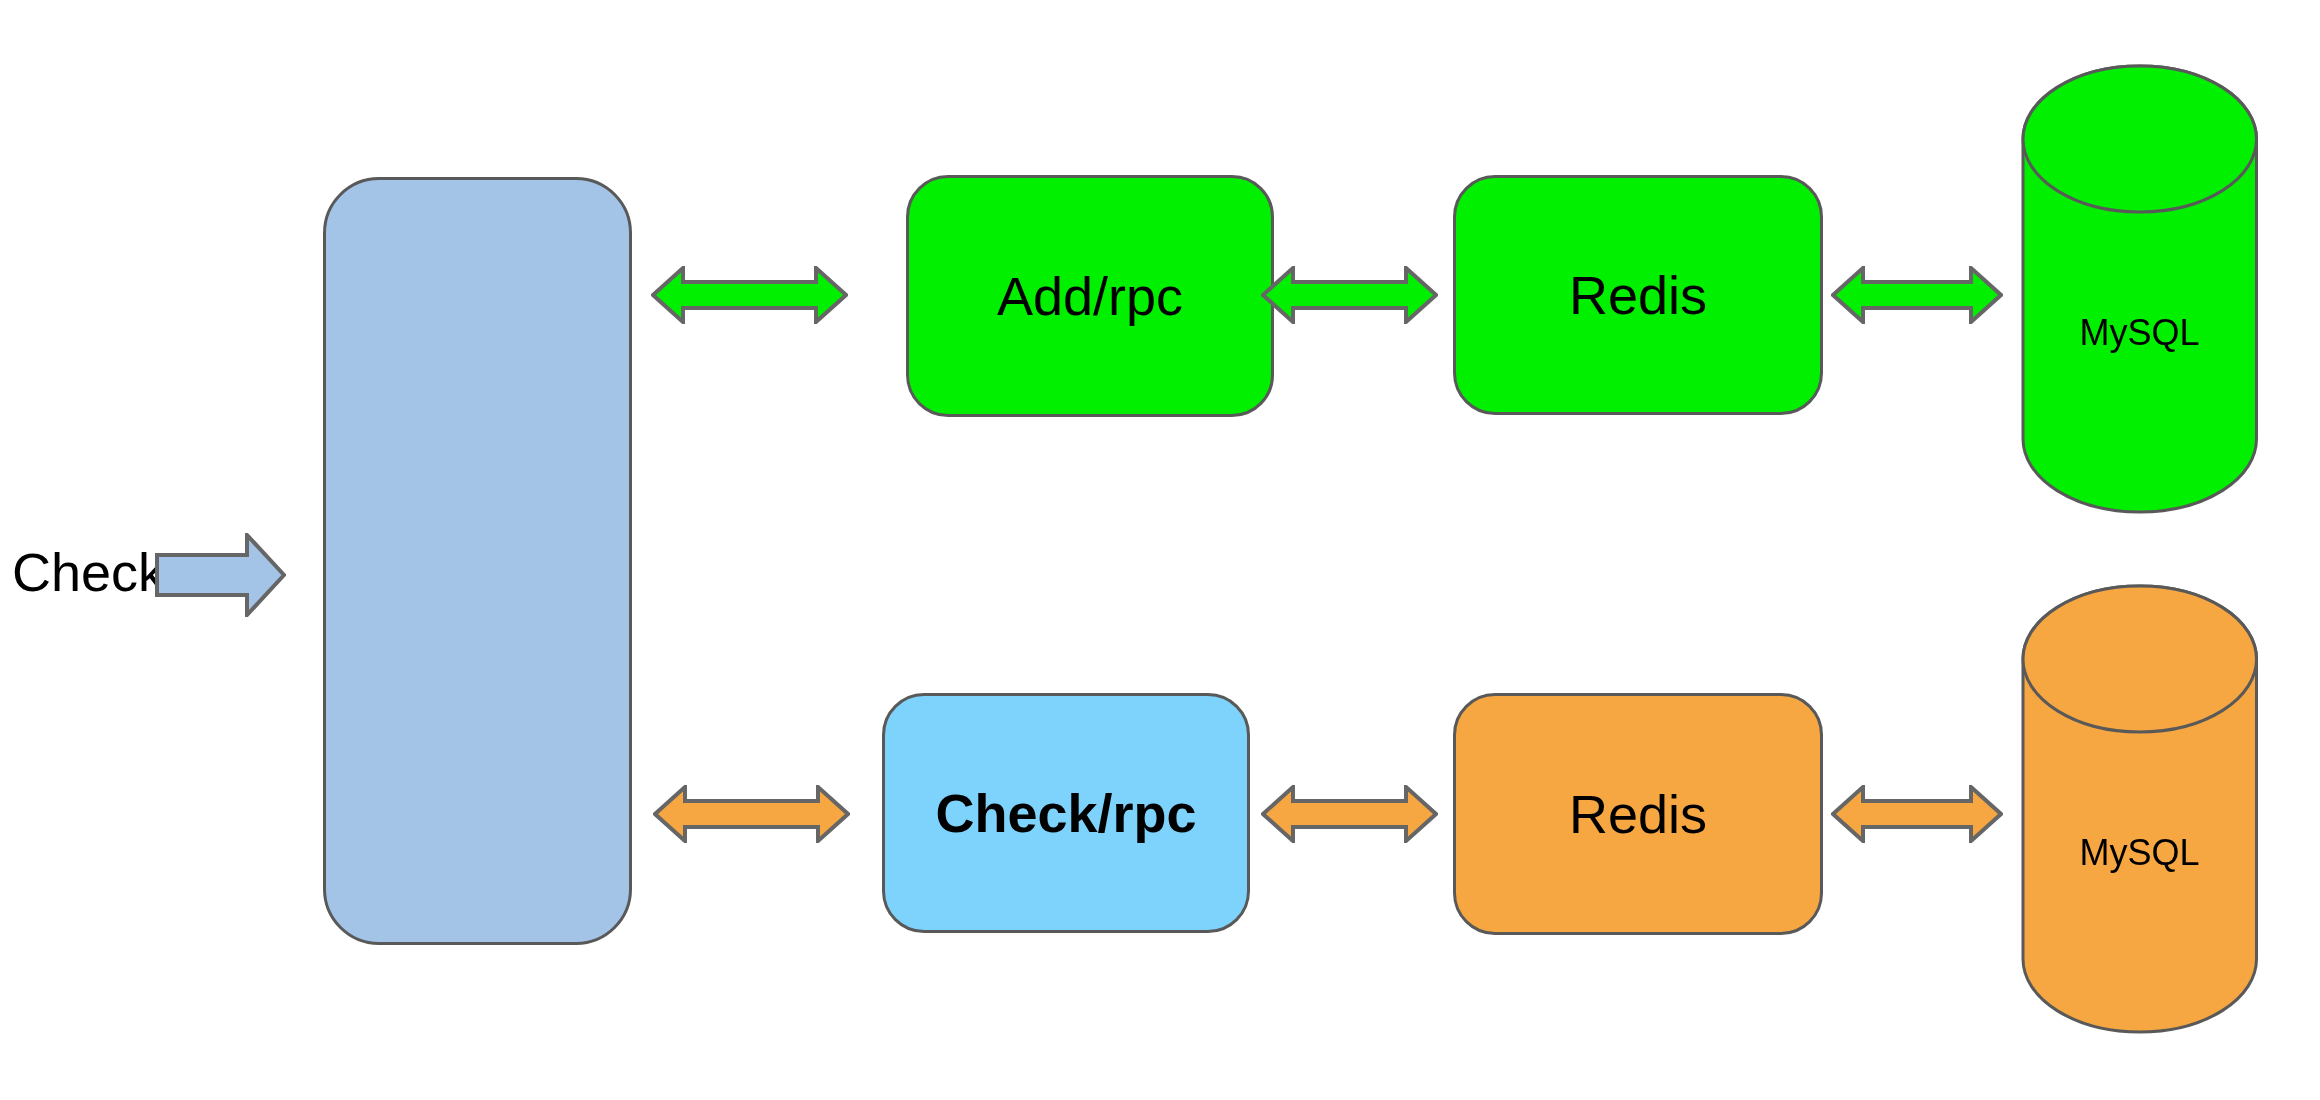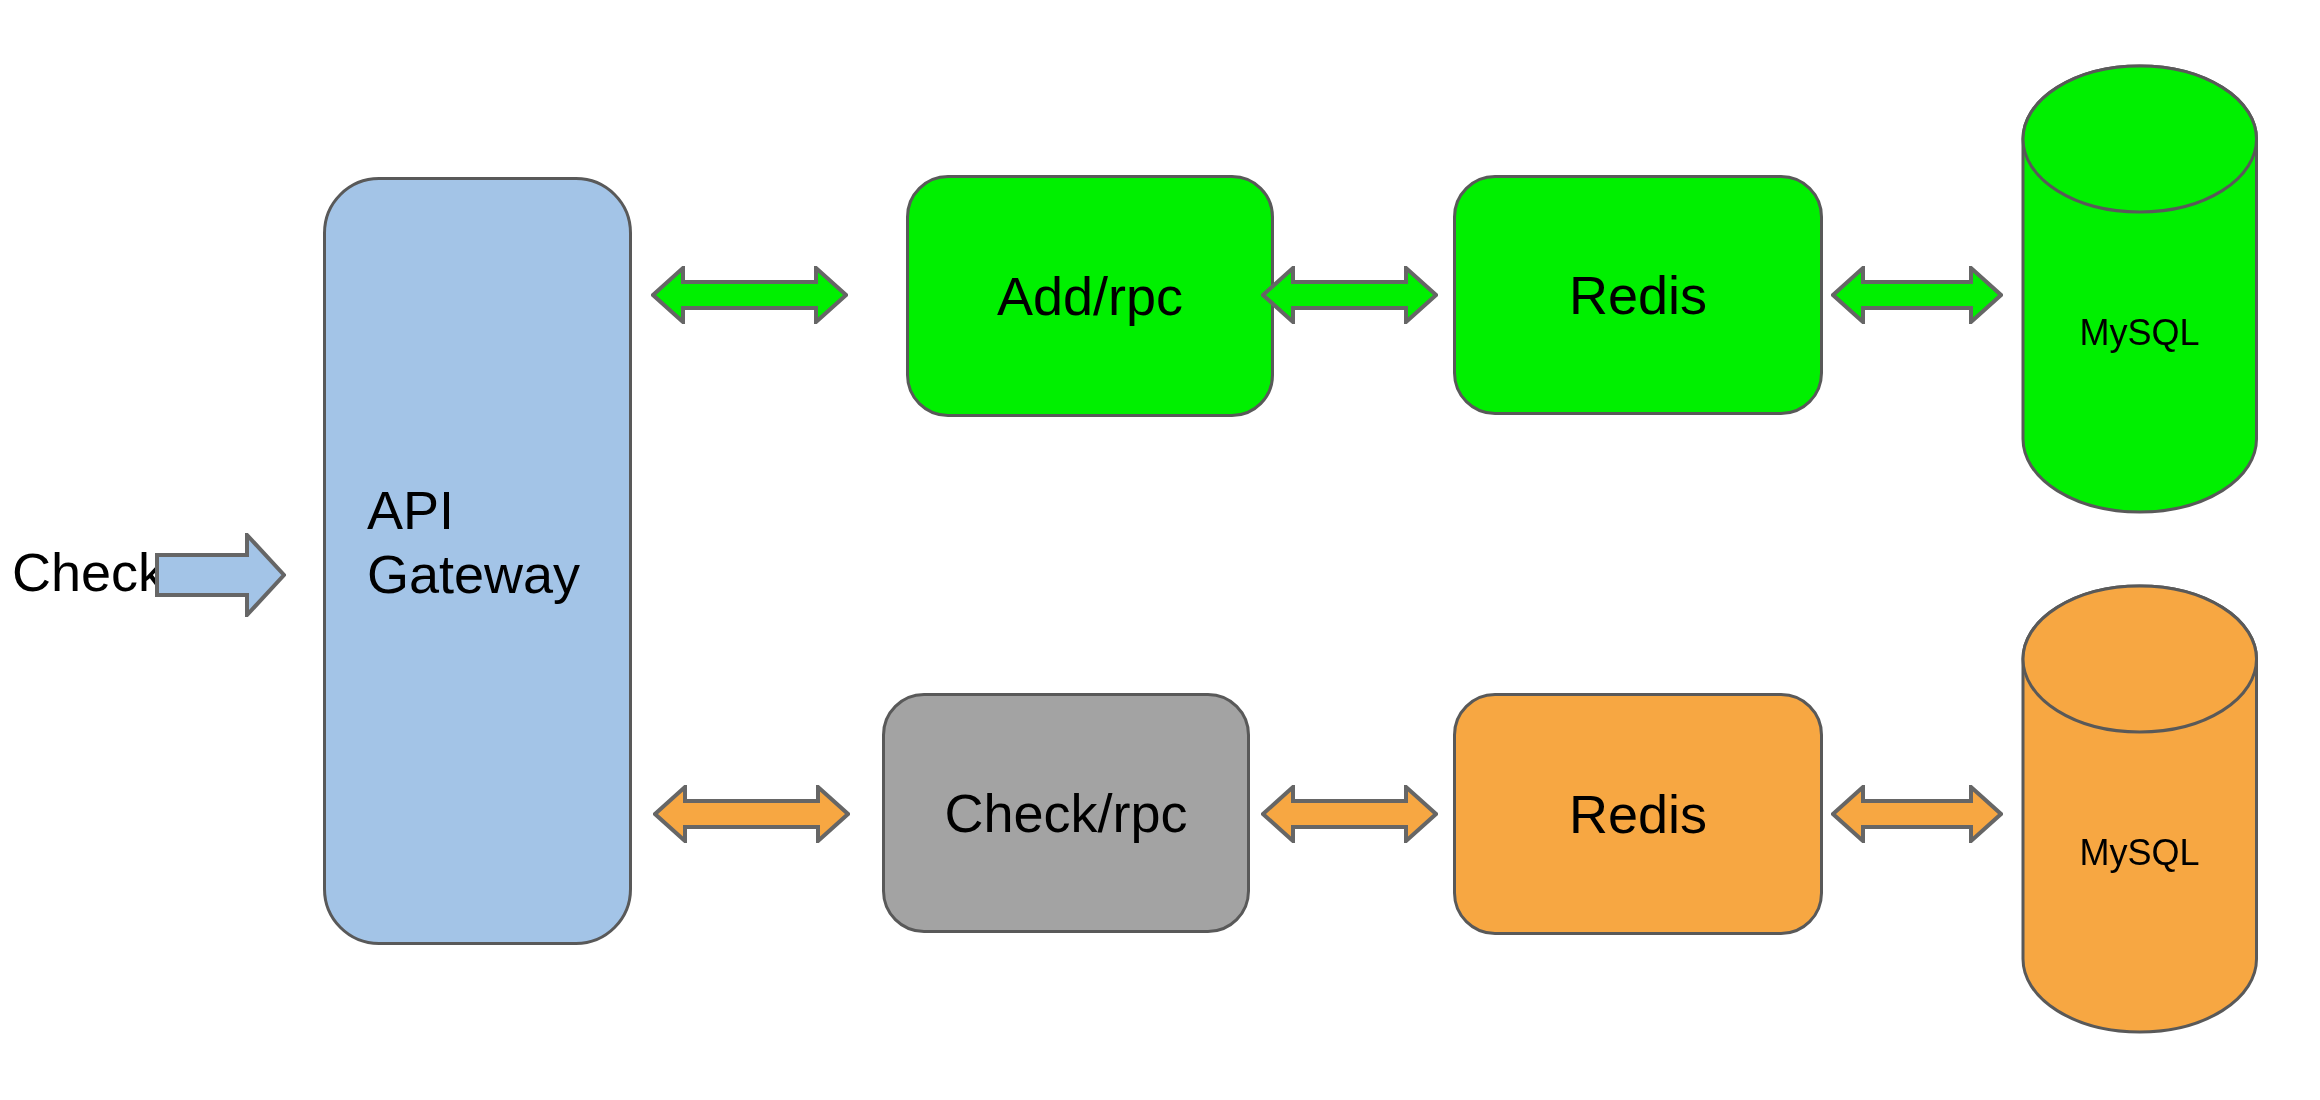--- a/index.html
+++ b/index.html
@@ -44,24 +44,20 @@
 <div class="canvas">
 
   <div class="abs label req-label">Check</div>
 
   <svg class="abs req-arrow" width="131" height="84" viewBox="0 0 131 84">
     <polygon class="outline" points="2,22 92,22 92,2 129,42 92,82 92,62 2,62" fill="#A3C4E7"></polygon>
   </svg>
 
   <div class="abs gateway" style="background-color: rgb(163, 196, 231);">
   </div>
-  <div class="abs label gateway-text">
-    <div>API</div>
-    <div>Gateway</div>
-  </div>
 
   <svg class="abs arr-a-top" width="197" height="58" viewBox="0 0 197 58">
     <polygon class="outline" points="2,29 32,2 32,16 165,16 165,2 195,29 165,56 165,42 32,42 32,56" fill="#00F000"></polygon>
   </svg>
 
   <div class="abs node svc-top" style="background-color: rgb(0, 240, 0);">
     <span class="label">Add/rpc</span>
   </div>
 
   <svg class="abs arr-b-top" width="177" height="58" viewBox="0 0 177 58">
@@ -81,21 +77,21 @@
       <path class="shape-outline" d="M2,76 L2,376 A116.75,73 0 0 0 235.5,376 L235.5,76 A116.75,73 0 0 0 2,76 Z" fill="#00F000"></path>
       <ellipse class="shape-outline" cx="118.75" cy="76" rx="116.75" ry="73" fill="#00F000"></ellipse>
     </svg>
     <div class="cyl-label">MySQL</div>
   </div>
 
   <svg class="abs arr-a-bot" width="197" height="58" viewBox="0 0 197 58">
     <polygon class="outline" points="2,29 32,2 32,16 165,16 165,2 195,29 165,56 165,42 32,42 32,56" fill="#F7A742"></polygon>
   </svg>
 
-  <div class="abs node svc-bot" style="background-color: #a3a3a3;">
+  <div class="abs node svc-bot" style="background-color: #7dd3fc; font-weight: bold;">
     <span class="label">Check/rpc</span>
   </div>
 
   <svg class="abs arr-b-bot" width="177" height="58" viewBox="0 0 177 58">
     <polygon class="outline" points="2,29 32,2 32,16 145,16 145,2 175,29 145,56 145,42 32,42 32,56" fill="#F7A742"></polygon>
   </svg>
 
   <div class="abs node cache-bot" style="background-color: rgb(247, 167, 66);">
     <span class="label">Redis</span>
   </div>

